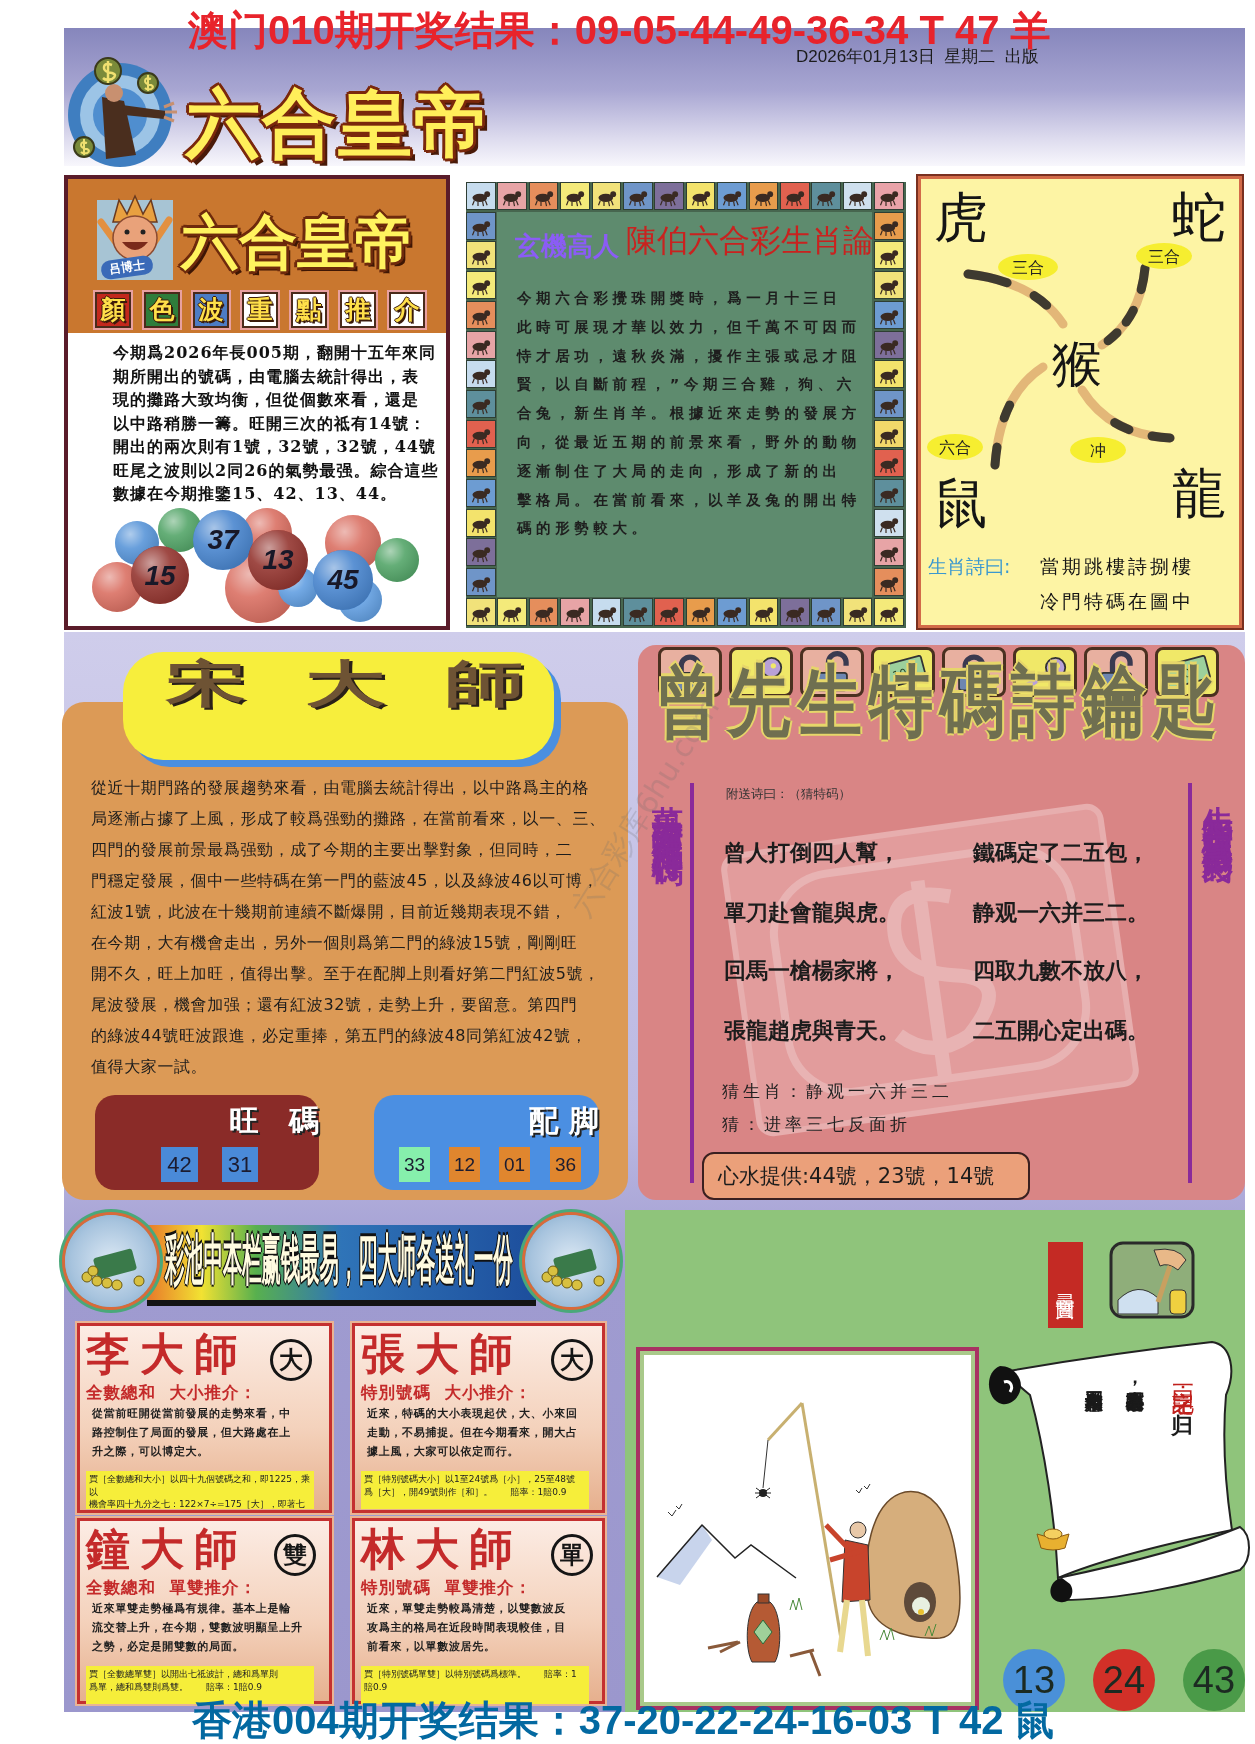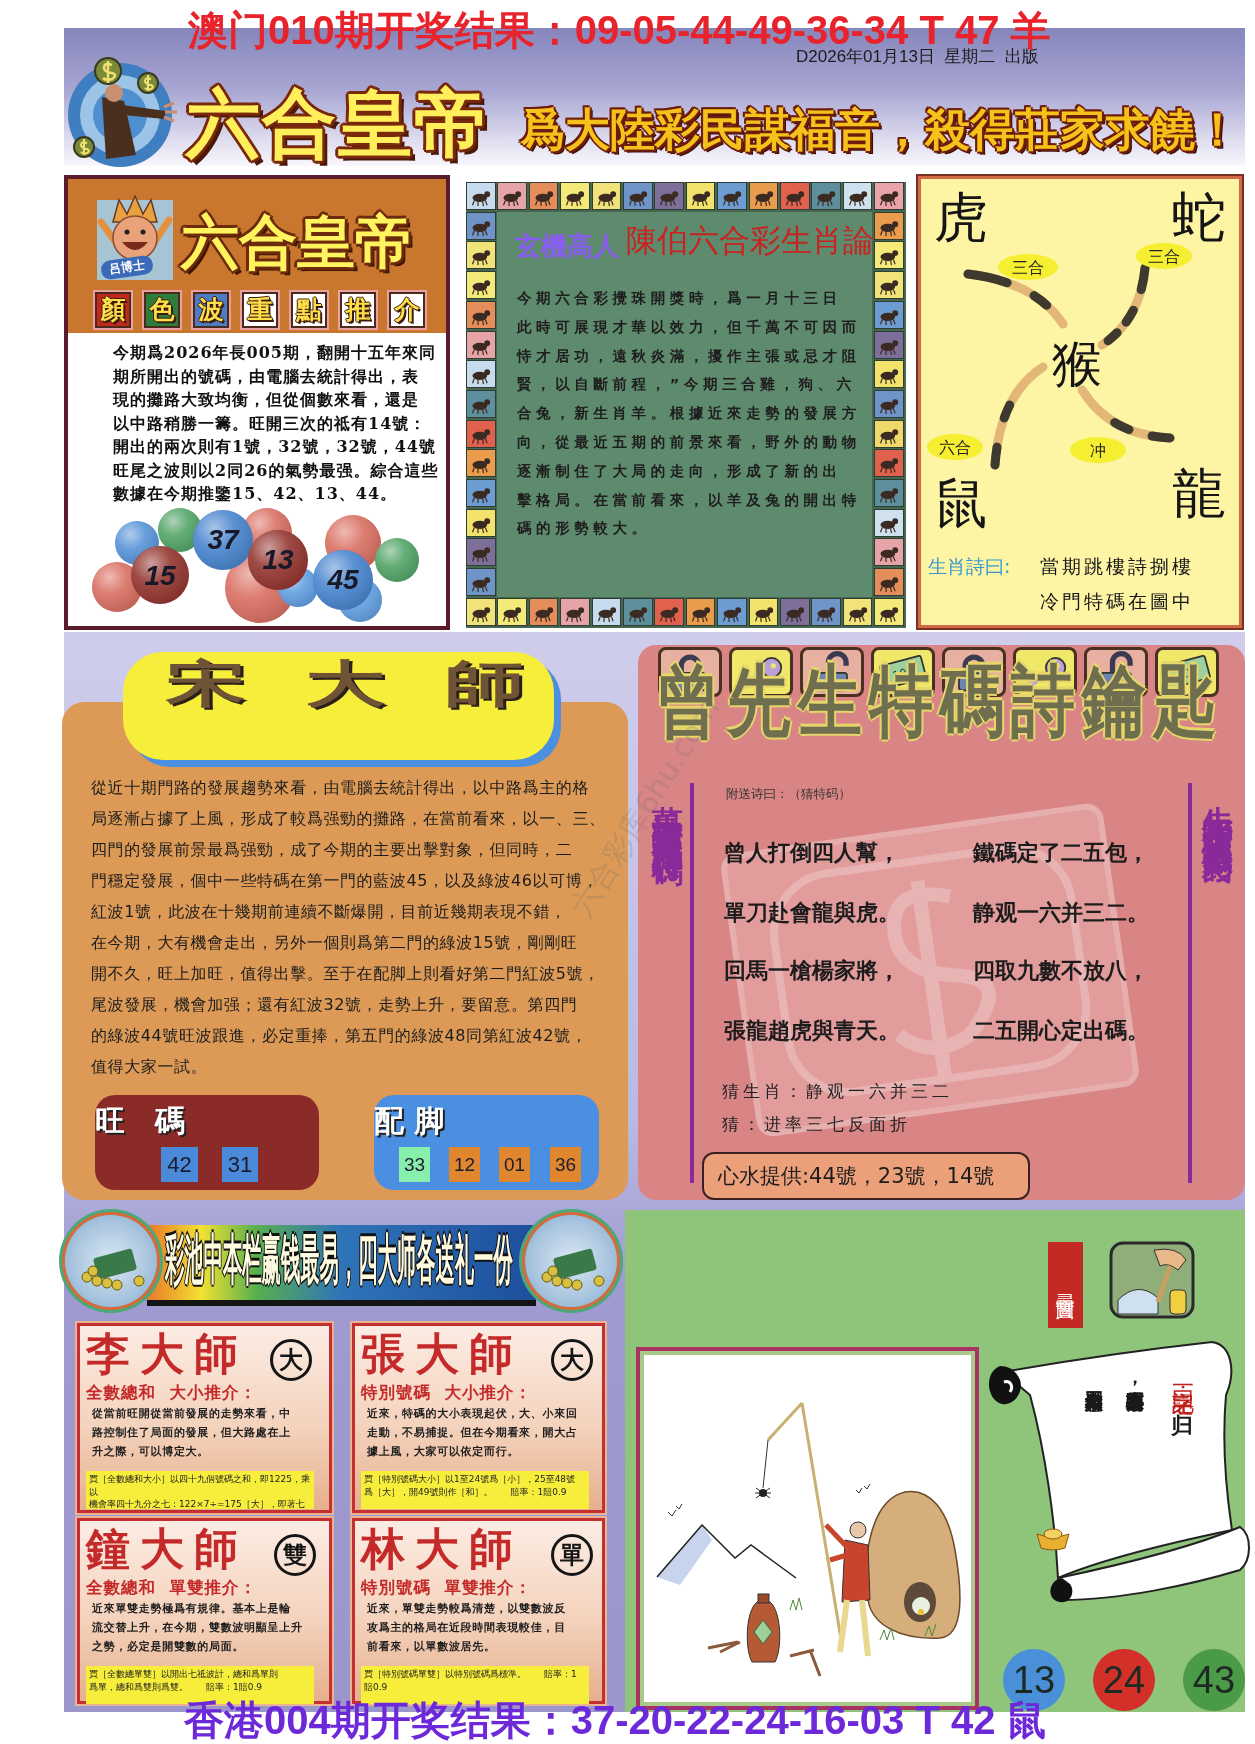--- a/index.html
+++ b/index.html
@@ -53,21 +53,21 @@
 
 .lav{left:64px;top:632px;width:1181px;height:1080px;background:linear-gradient(180deg,#cfcdeb 0%,#bcb9e2 45%,#9f9bd0 60%,#9b97cd 100%)}
 
 
 .song-panel{left:62px;top:702px;width:566px;height:498px;border-radius:22px;background:#dc9a56}
 .song-body{position:absolute;left:29px;top:70px;width:535px;font:16px/31px "DejaVu Sans",sans-serif;letter-spacing:.6px;color:#1c1c1c}
 .song-label{left:123px;top:652px;width:431px;height:108px;border-radius:40px;background:#f7ee3c;box-shadow:7px 7px 0 #4a8fe0}
 .song-name{position:absolute;left:43px;top:4px;font:bold 50px/56px "DejaVu Sans",sans-serif;letter-spacing:37px;color:#6e5334;transform:scaleX(1.6);transform-origin:left top;white-space:nowrap;text-shadow:2px 2px 0 #2a2018}
 .song-sub{position:absolute;left:20px;top:52px;font:bold 42px/50px "DejaVu Sans",sans-serif;letter-spacing:13px;color:#4f8d8f;white-space:nowrap;text-shadow:3px 3px 0 #1e3a3a}
 .pick-box{position:absolute;top:393px;height:95px;border-radius:20px}
-.pick-label{position:absolute;left:0;top:6px;width:100%;text-align:left;font:bold 30px/40px "DejaVu Sans",sans-serif;color:#fff;white-space:pre;text-shadow:2px 2px 0 #222}
+.pick-label{position:absolute;left:0;top:6px;width:100%;text-align:right;font:bold 30px/40px "DejaVu Sans",sans-serif;color:#fff;white-space:pre;text-shadow:2px 2px 0 #222}
 .pick-num{position:absolute;top:52px;height:35px;text-align:center;font:22px/35px "Liberation Sans",sans-serif;color:#1c1c30}
 
 
 .zeng{left:638px;top:645px;width:607px;height:555px;border-radius:18px;background:#d98585;overflow:hidden}
 .zeng-icons{position:absolute;left:20px;top:2px;display:flex;gap:7px}
 .zi{width:64px;height:50px;border:3px solid #4a3020;border-radius:8px}
 .zi svg{width:100%;height:100%;display:block}
 .zeng-title{position:absolute;left:18px;top:12px;font:bold 64px/72px "DejaVu Sans",sans-serif;letter-spacing:7px;color:#6f6f50;white-space:nowrap;transform:scaleY(1.22);transform-origin:left top;
  text-shadow:2px 0 0 #e6d66a,-2px 0 0 #e6d66a,0 2px 0 #e6d66a,0 -2px 0 #e6d66a}
 .zeng-vert{position:absolute;top:136px;writing-mode:vertical-rl;text-orientation:upright;font:bold 31px/36px "DejaVu Sans",sans-serif;letter-spacing:5px;color:#8a2a9a}
@@ -101,21 +101,21 @@
 .tr-scroll{position:absolute;left:360px;top:125px;width:265px;height:270px}
 .scroll-col{position:absolute;writing-mode:vertical-rl;text-orientation:upright;white-space:nowrap}
 .sc1{left:545px;top:164px;font:22px/26px "DejaVu Serif",serif;color:#c0201c}
 .sc1 .ans{color:#1a1a1a;font-weight:bold}
 .sc2{left:498px;top:168px;font:bold 18px/24px "DejaVu Sans",sans-serif;color:#1a1a1a}
 .sc3{left:457px;top:168px;font:bold 18px/24px "DejaVu Sans",sans-serif;color:#1a1a1a}
 .ingot{position:absolute;left:410px;top:316px;width:36px;height:26px}
 .tr-ball{position:absolute;top:439px;width:62px;height:62px;border-radius:50%;font:38px/62px "Liberation Sans",sans-serif;text-align:center;color:#1c2a22}
 
 
-.hk{left:184px;top:1698px;font:bold 40px/44px "Liberation Sans",sans-serif;color:#6d28d9;white-space:nowrap;z-index:6}
+.hk{left:192px;top:1698px;font:bold 40px/44px "Liberation Sans",sans-serif;color:#0369a1;white-space:nowrap;z-index:6}
 .wm{left:520px;top:790px;font:30px/34px "DejaVu Sans",sans-serif;color:rgba(110,110,110,.22);transform:rotate(-58deg);white-space:nowrap;z-index:7}
 </style>
 </head>
 <body>
 
 <div class="page">
 
   <div class="hdr"></div>
   <div class="logo">
     <svg viewBox="0 0 124 112" width="124" height="112">
@@ -128,21 +128,20 @@
       <path d="M102 52 l10 -4 M103 57 l12 0 M102 62 l10 4" stroke="#c89070" stroke-width="3"></path>
       <circle cx="46" cy="16" r="13" fill="#7a8a3a" stroke="#3a3a1a" stroke-width="2"></circle>
       <path d="M50 10 q-8 -3 -8 3 q0 4 8 5 q6 2 0 6 q-6 2 -9 -1 M46 6 v22" stroke="#f0e070" stroke-width="2.5" fill="none"></path>
       <circle cx="86" cy="28" r="10" fill="#7a8a3a" stroke="#3a3a1a" stroke-width="2"></circle>
       <path d="M89 24 q-6 -2 -6 2 q0 3 6 4 q4 2 0 4 q-4 1 -6 -1 M86 20 v16" stroke="#f0e070" stroke-width="2" fill="none"></path>
       <circle cx="22" cy="92" r="10" fill="#7a8a3a" stroke="#3a3a1a" stroke-width="2"></circle>
       <path d="M25 88 q-6 -2 -6 2 q0 3 6 4 q4 2 0 4 q-4 1 -6 -1 M22 84 v16" stroke="#f0e070" stroke-width="2" fill="none"></path>
     </svg>
   </div>
   <div class="mast-title">六合皇帝</div>
-  <div class="mast-slogan">爲大陸彩民謀福音，殺得莊家求饒！</div>
   <div class="date">D2026年01月13日  星期二  出版</div>
   <div class="macau">澳门010期开奖结果：09-05-44-49-36-34 T 47 羊</div>
 
   <section class="cw">
     <div class="cw-top">
       <div class="lu-logo">
         <svg viewBox="0 0 80 91" width="80" height="91">
           <rect x="2" y="8" width="76" height="80" fill="#a7c4d4"></rect>
           <path d="M18 30 L24 8 L32 22 L40 4 L48 22 L56 8 L62 30 Z" fill="#e8a040" stroke="#6a3a20" stroke-width="1.5"></path>
           <path d="M22 52 L6 30" stroke="#e39040" stroke-width="7" stroke-linecap="round"></path>

